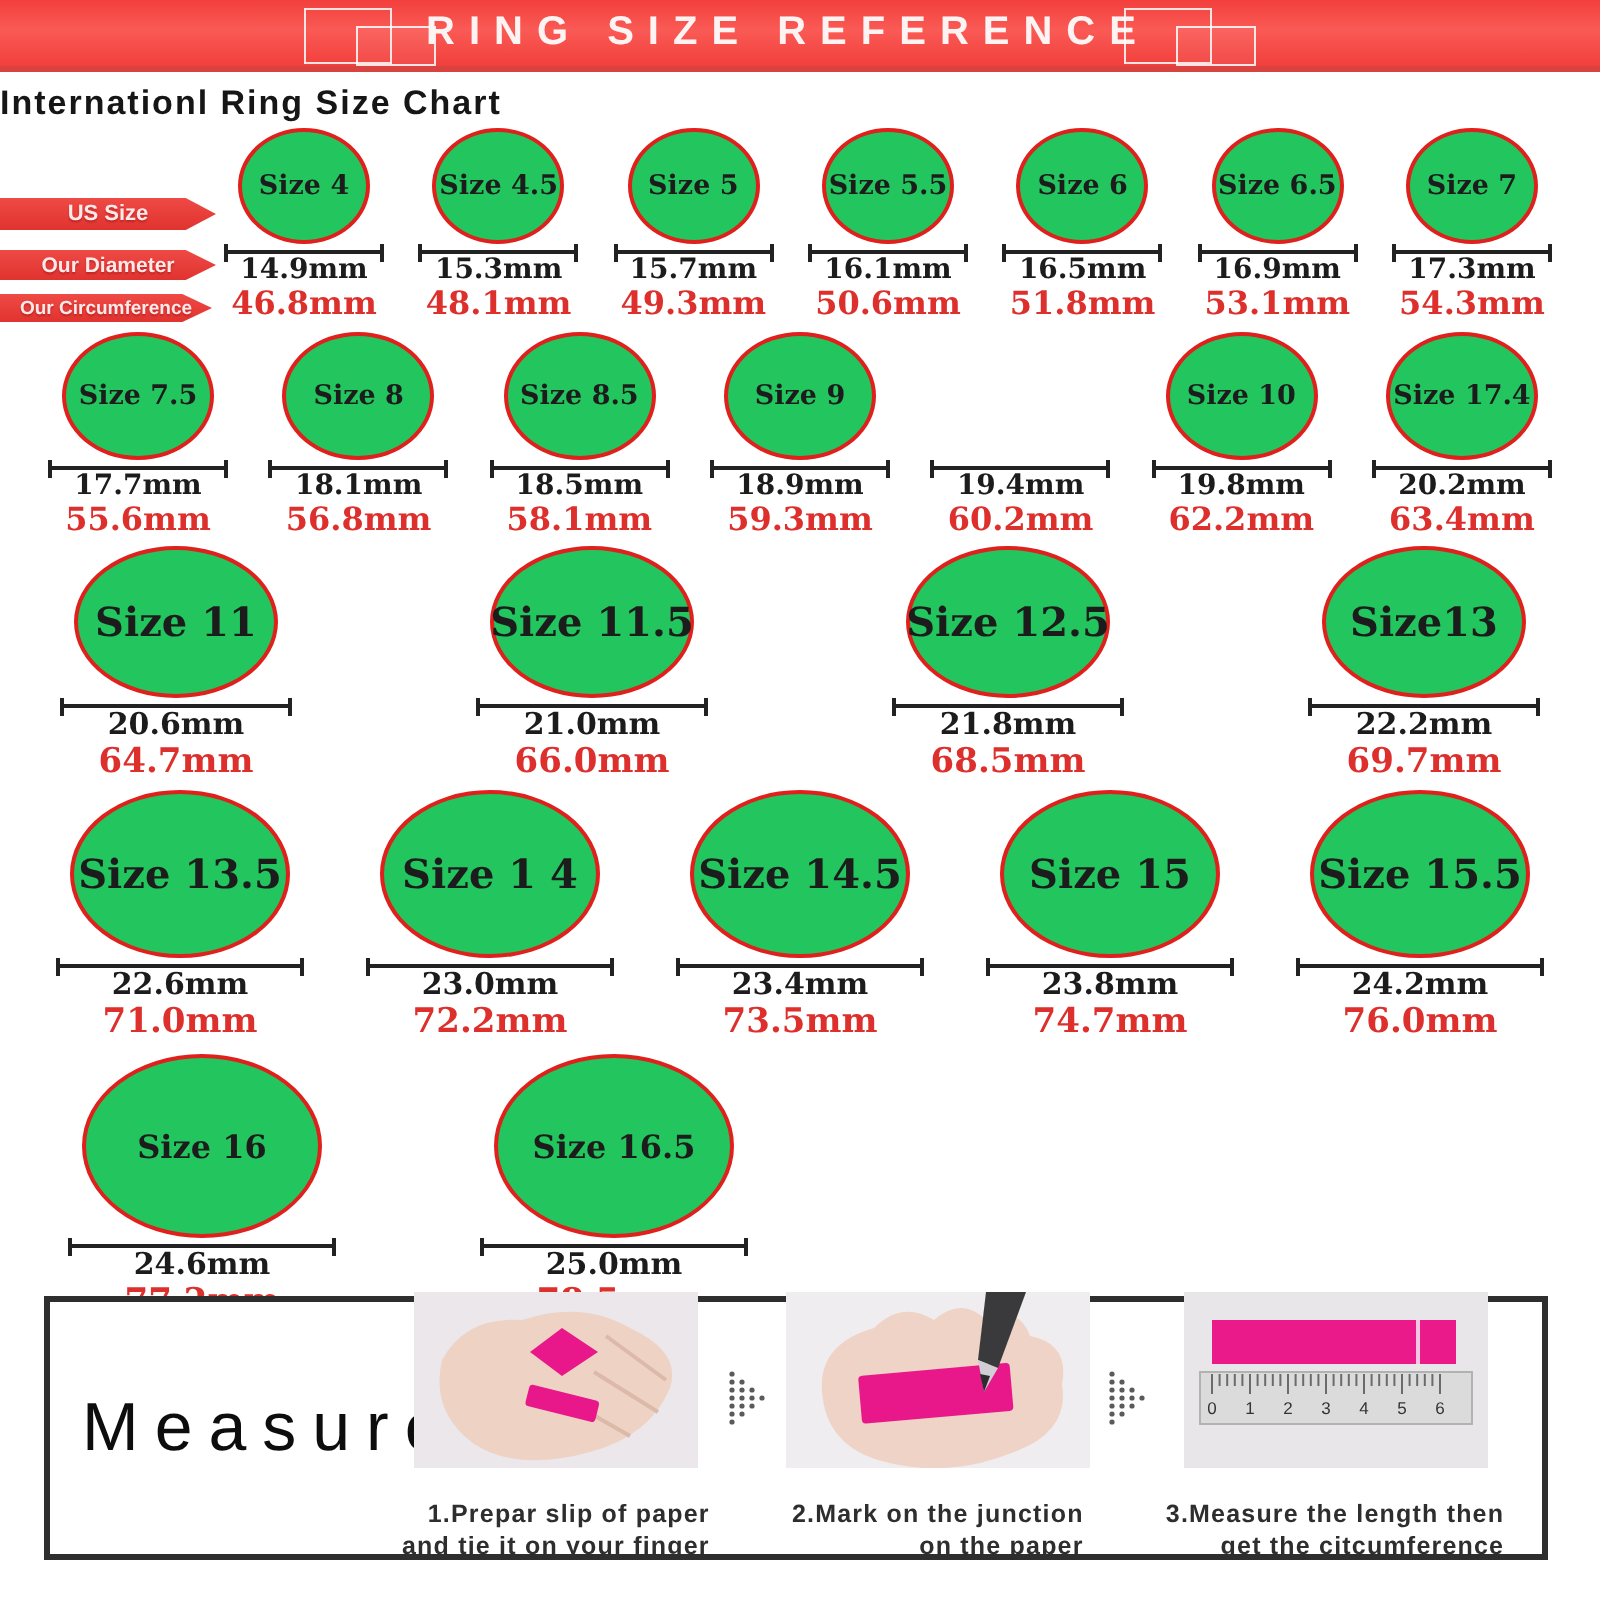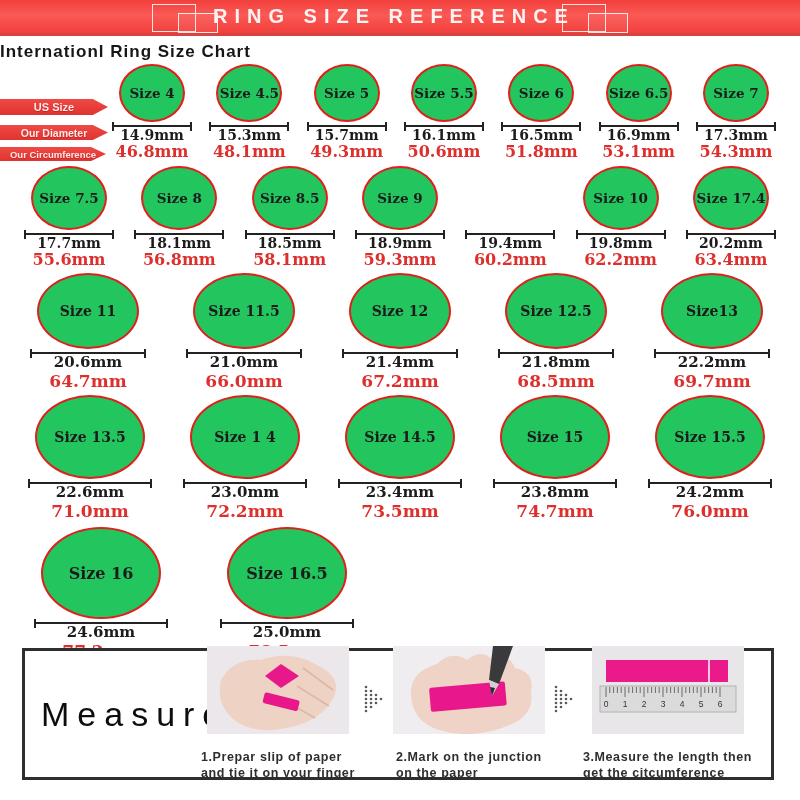--- a/index.html
+++ b/index.html
@@ -53,41 +53,41 @@
   .pointer-dia  { top:125px; width:108px; height:15px; font-size:10.5px; }
   .pointer-circ { top:147px; width:106px; height:14px; font-size:9.5px; }
 
   
   .rings { margin-top:2px; }
   .ring-row { display:flex; align-items:flex-end; }
   .row-0 { padding:0 24px 0 112px; justify-content:space-between; margin-bottom:5px; }
   .row-1 { padding:0 24px;          justify-content:space-between; margin-bottom:5px; }
   .row-2 { padding:0 30px;          justify-content:space-between; margin-bottom:5px; }
   .row-3 { padding:0 28px;          justify-content:space-between; margin-bottom:7px; }
-  .row-4 { padding:0 34px;          justify-content:flex-start; gap:52px; }
+  .row-4 { padding:0 34px;          justify-content:flex-start; gap:72px; }
 
   .ring-item { display:flex; flex-direction:column; align-items:center; }
   .ring-circle {
     border:2.5px solid #df201c;
     border-radius:50%;
     display:flex; align-items:center; justify-content:center;
     background:#22c55e;
   }
   .row-0 .ring-circle { width:66px;  height:58px; }
   .row-1 .ring-circle { width:76px;  height:64px; }
   .row-2 .ring-circle { width:102px; height:76px; }
   .row-3 .ring-circle { width:110px; height:84px; }
   .row-4 .ring-circle { width:120px; height:92px; }
 
   .ring-size {
     font-family:"DejaVu Serif", serif;
     font-weight:bold; color:#1c1c1c; white-space:nowrap;
   }
   .row-0 .ring-size, .row-1 .ring-size { font-size:13.5px; }
-  .row-2 .ring-size, .row-3 .ring-size { font-size:14px; }
+  .row-2 .ring-size, .row-3 .ring-size { font-size:20px; }
   .row-4 .ring-size { font-size:16px; }
 
   .dline {
     position:relative; margin-top:3px;
     border-top:2px solid #222; height:0;
   }
   .row-0 .dline { width:80px; }
   .row-1 .dline { width:90px; }
   .row-2 .dline { width:116px; }
   .row-3 .dline { width:124px; }
@@ -125,21 +125,21 @@
   .measure-title {
     margin-left:16px; width:160px;
     font-size:34px; letter-spacing:8px; color:#0d0d0d;
     font-weight:normal;
   }
   .step { display:flex; flex-direction:column; align-items:center; }
   .photo { background:#ebe8ea; }
   .caption {
     margin-top:16px;
     font-size:12.5px; font-weight:bold; color:#2e2e2e;
-    letter-spacing:.6px; line-height:1.25; text-align:left;
+    letter-spacing:.6px; line-height:1.25; text-align:right;
     white-space:nowrap;
   }
   .dots-arrow { margin:0 8px 30px 8px; flex:none; }
 </style>
 </head>
 <body>
 
 <div class="header-bar">
   <span class="sq sq-l1"></span>
   <span class="sq sq-l2"></span>
@@ -277,28 +277,20 @@
         <div class="dia">20.6mm</div>
         <div class="circ">64.7mm</div>
       </div>
       <div class="ring-item">
         <div class="ring-circle">
           <span class="ring-size">Size 11.5</span>
         </div>
         <div class="dline"></div>
         <div class="dia">21.0mm</div>
         <div class="circ">66.0mm</div>
-      </div>
-      <div class="ring-item">
-        <div class="ring-circle">
-          <span class="ring-size">Size 12</span>
-        </div>
-        <div class="dline"></div>
-        <div class="dia">21.4mm</div>
-        <div class="circ">67.2mm</div>
       </div>
       <div class="ring-item">
         <div class="ring-circle">
           <span class="ring-size">Size 12.5</span>
         </div>
         <div class="dline"></div>
         <div class="dia">21.8mm</div>
         <div class="circ">68.5mm</div>
       </div>
       <div class="ring-item">

